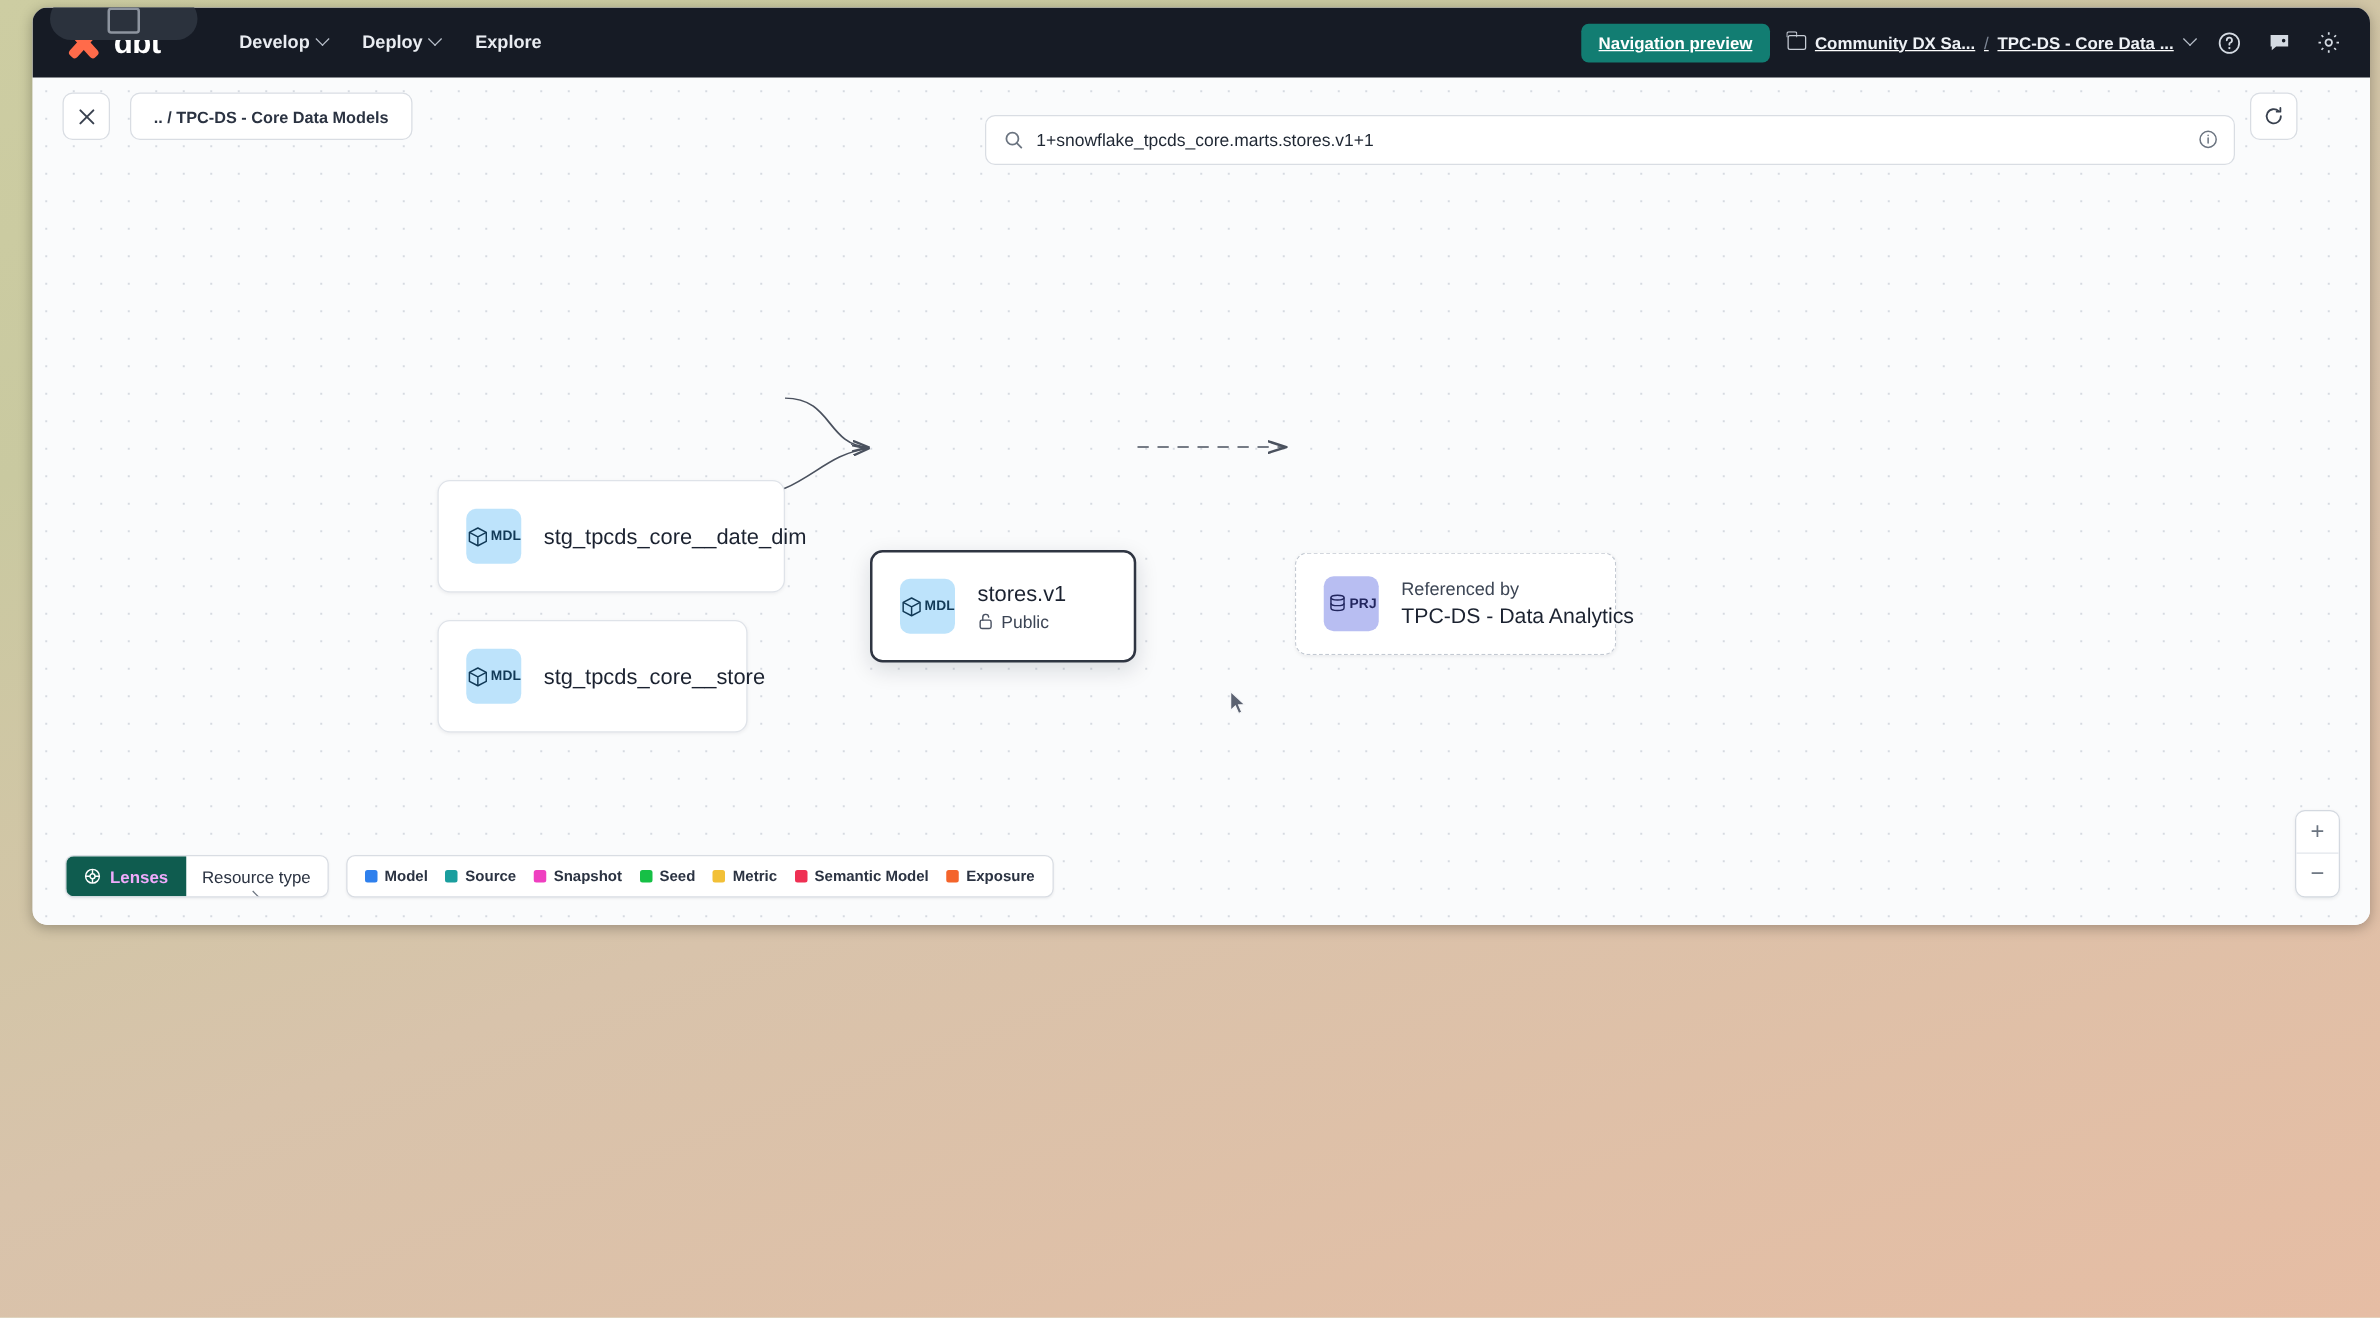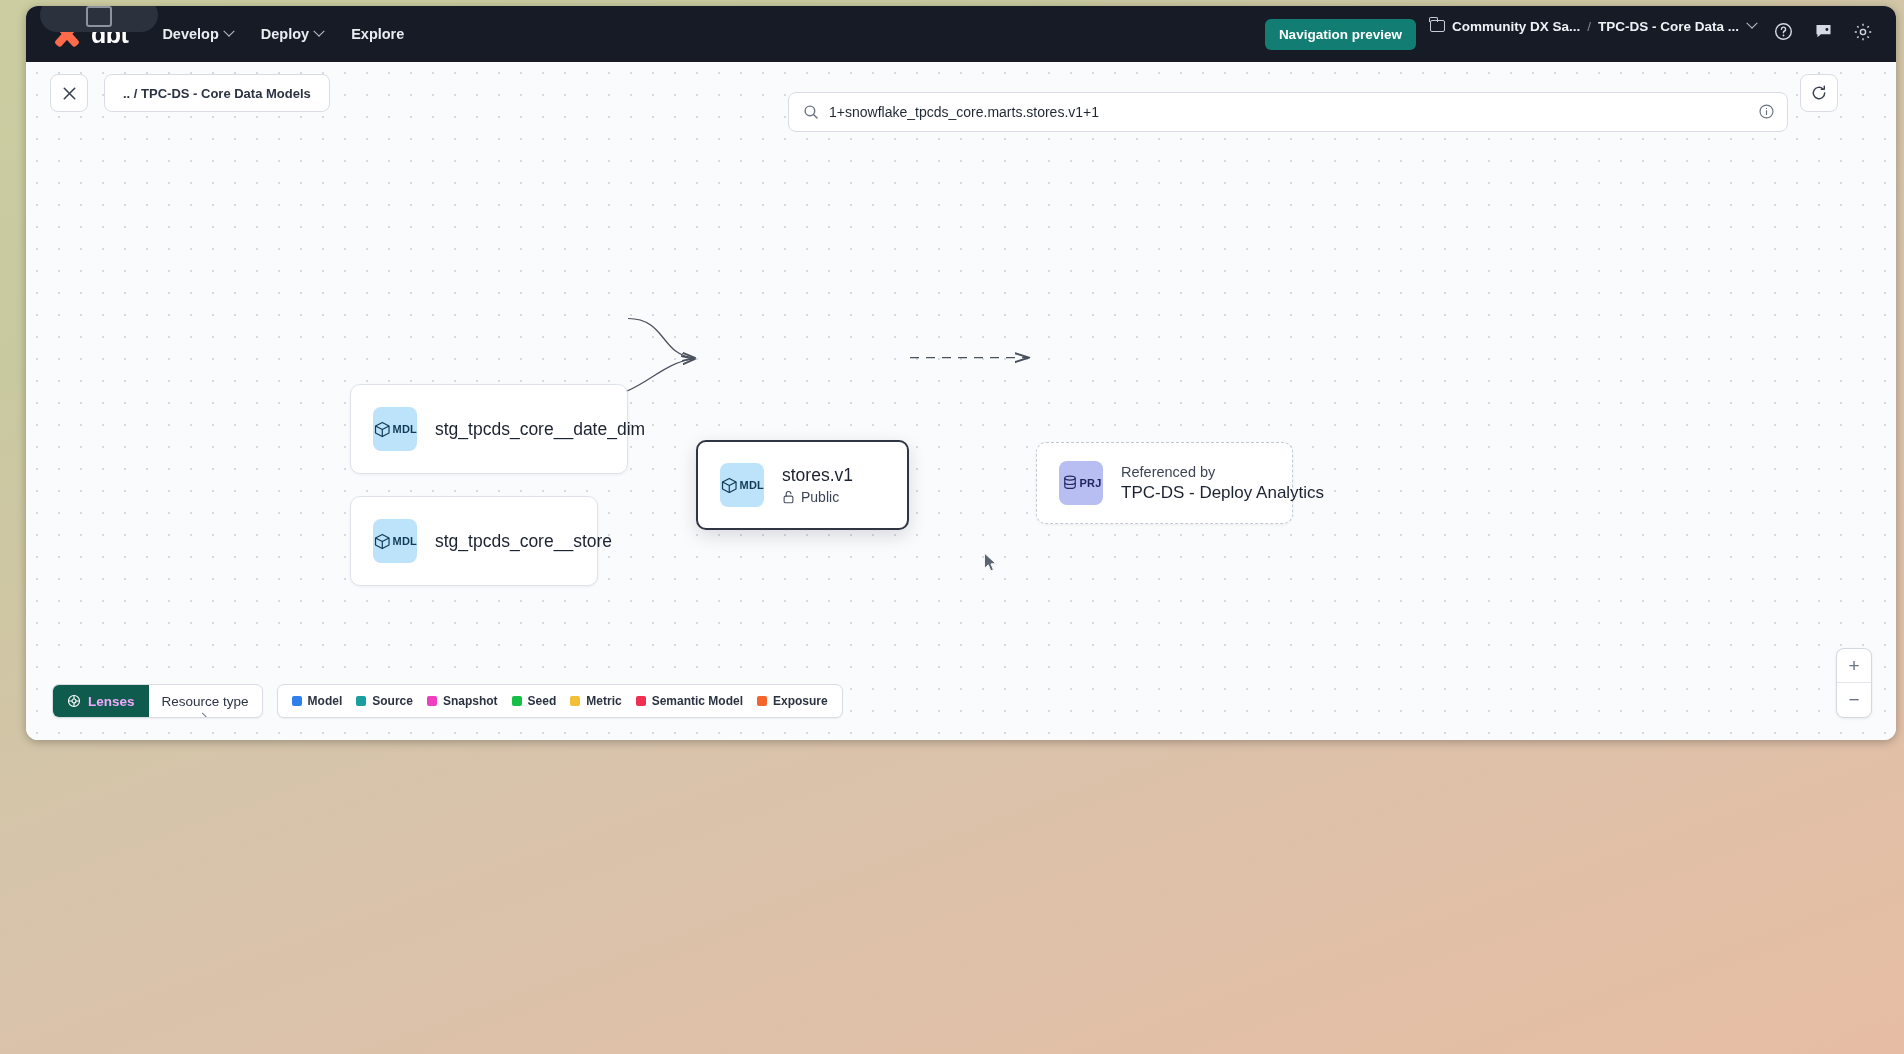--- a/index.html
+++ b/index.html
@@ -42,28 +42,28 @@
   }
   .brand { display: flex; align-items: center; gap: 9px; margin-right: 34px; }
   .brand-mark { width: 30px; height: 28px; position: relative; }
   .brand-mark i {
     position: absolute; left: 50%; top: 50%; width: 8px; height: 30px;
     background: #ff6b4a; border-radius: 3px;
   }
   .brand-mark i:first-child { transform: translate(-50%,-50%) rotate(42deg); }
   .brand-mark i:last-child { transform: translate(-50%,-50%) rotate(-42deg); }
   .brand-name { font-size: 25px; font-weight: 700; letter-spacing: -.5px; }
-  .nav-links { display: flex; align-items: center; gap: 28px; }
+  .nav-links { display: flex; align-items: center; gap: 28px; margin-left: 29px; }
   .nav-link {
     display: flex; align-items: center; gap: 6px;
     font-size: 14.5px; font-weight: 600; color: #e9ecf1; cursor: pointer;
   }
   .chev { width: 8px; height: 8px; border-right: 1.6px solid #b9c0cb; border-bottom: 1.6px solid #b9c0cb;
           transform: rotate(45deg) translate(-2px,-2px); }
-  .topnav-right { margin-left: auto; display: flex; align-items: flex-start; gap: 14px; }
+  .topnav-right { margin-left: auto; display: flex; align-items: center; gap: 14px; text-decoration: underline; }
   .nav-preview {
     background: #127d72; color: #fff; font-size: 13.5px; font-weight: 600;
     padding: 8px 14px; border-radius: 6px; cursor: pointer;
   }
   .crumb-dark { display: flex; align-items: center; gap: 7px; font-size: 13.5px; font-weight: 700; color: #eef1f5; }
   .crumb-sep { color: #7e8796; font-weight: 400; }
   .crumb-item { cursor: pointer; white-space: nowrap; }
   .folder-ic { width: 15px; height: 12px; border: 1.6px solid #c7cdd6; border-radius: 2px; position: relative; }
   .folder-ic::before { content:""; position:absolute; left:-1.6px; top:-4px; width:7px; height:4px;
      border:1.6px solid #c7cdd6; border-bottom:none; border-radius:2px 2px 0 0; }
@@ -312,21 +312,21 @@
         <div class="badge prj">
           <svg width="18" height="18" viewBox="0 0 22 22" fill="none" stroke="currentColor" stroke-width="1.4">
             <ellipse cx="11" cy="5" rx="6.4" ry="2.4"></ellipse>
             <path d="M4.6 5v5.4c0 1.3 2.9 2.4 6.4 2.4s6.4-1.1 6.4-2.4V5" stroke-linejoin="round"></path>
             <path d="M4.6 10.6v4.6c0 1.3 2.9 2.4 6.4 2.4s6.4-1.1 6.4-2.4v-4.6" stroke-linejoin="round"></path>
           </svg>
           <span class="badge-text">PRJ</span>
         </div>
         <div class="node-body">
           <span class="node-eyebrow">Referenced by</span>
-          <span class="node-strong">TPC-DS - Deploy Analytics</span>
+          <span class="node-strong">TPC-DS - Data Analytics</span>
         </div>
       </div>
     </div>
 
     <svg class="cursor" width="16" height="22" viewBox="0 0 16 22">
       <path d="M1.5 1.2 1.5 16.3 5.3 12.8 7.9 18.8 10.4 17.7 7.9 11.9 12.7 11.6z" fill="#5b6271" stroke="#f5f6f8" stroke-width="1"></path>
     </svg>
 
     <div class="bottombar">
       <div class="seg">

